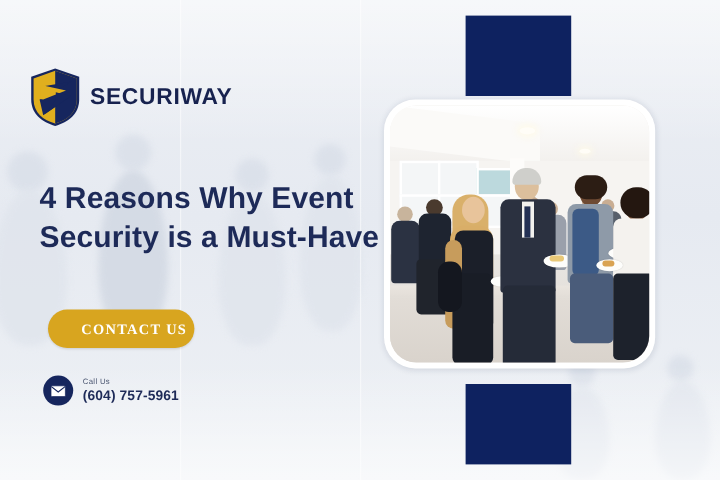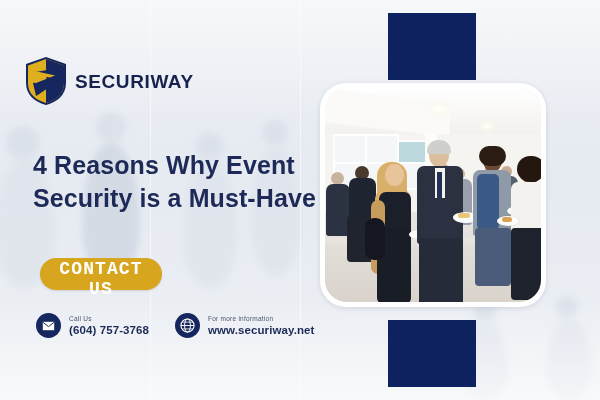--- a/index.html
+++ b/index.html
@@ -40,23 +40,24 @@
     position:absolute;left:33px;top:132px;width:290px;
     font-size:25px;line-height:1.32;font-weight:bold;color:#1d2a58;
     letter-spacing:.1px;
   }
 
   
   #cta{
     position:absolute;left:40px;top:258px;
     width:122px;height:32px;border:none;cursor:pointer;
     background:#d8a51f;border-radius:16px;
-    color:#ffffff;font-size:18px;font-weight:bold;letter-spacing:1.1px;
-    font-family:Liberation Mono, monospace;
+    color:#ffffff;font-size:12px;font-weight:bold;letter-spacing:1.1px;
+    font-family:Liberation Serif, serif;
     box-shadow:0 1px 2px rgba(0,0,0,.12);
+    text-align:right;
   }
 
   
   .contact{position:absolute;display:flex;align-items:center;gap:8px;}
   #contact-phone{left:36px;top:313px;}
   #contact-web{left:175px;top:313px;}
   .cicon{width:25px;height:25px;border-radius:50%;background:#16265e;
          display:flex;align-items:center;justify-content:center;flex:0 0 auto;}
   .ctext{display:flex;flex-direction:column;line-height:1.1;}
   .clabel{font-size:6.5px;color:#4a5670;letter-spacing:.25px;margin-bottom:2px;}
@@ -133,39 +134,24 @@
 
   <div class="contact" id="contact-phone">
     <span class="cicon">
       <svg width="13" height="10" viewBox="0 0 13 10">
         <rect x="0.5" y="0.5" width="12" height="9" rx="1" fill="#fff" stroke="#16265e" stroke-width="0.6"></rect>
         <path d="M0.8 1.2 L6.5 5.6 L12.2 1.2" fill="none" stroke="#16265e" stroke-width="1"></path>
       </svg>
     </span>
     <span class="ctext">
       <span class="clabel">Call Us</span>
-      <span class="cvalue">(604) 757-3768</span>
+      <span class="cvalue">(604) 757-5961</span>
     </span>
   </div>
 
-  <div class="contact" id="contact-web">
-    <span class="cicon">
-      <svg width="15" height="15" viewBox="0 0 16 16">
-        <circle cx="8" cy="8" r="7" fill="none" stroke="#fff" stroke-width="1.2"></circle>
-        <ellipse cx="8" cy="8" rx="3.1" ry="7" fill="none" stroke="#fff" stroke-width="1"></ellipse>
-        <line x1="1" y1="8" x2="15" y2="8" stroke="#fff" stroke-width="1"></line>
-        <line x1="2.2" y1="4.4" x2="13.8" y2="4.4" stroke="#fff" stroke-width=".8"></line>
-        <line x1="2.2" y1="11.6" x2="13.8" y2="11.6" stroke="#fff" stroke-width=".8"></line>
-      </svg>
-    </span>
-    <span class="ctext">
-      <span class="clabel">For more information</span>
-      <span class="cvalue">www.securiway.net</span>
-    </span>
-  </div>
 
   <div id="photo-frame">
     <div id="photo">
 
       <div class="pf ceil"></div>
       <div class="pf ceil2"></div>
       <div class="pf light" style="left:108px;top:18px;width:13px;height:6px;"></div>
       <div class="pf light" style="left:158px;top:36px;width:9px;height:4px;"></div>
       <div class="pf light" style="left:186px;top:54px;width:7px;height:3px;"></div>
       <div class="pf wall" style="left:0;top:46px;width:100%;height:78px;"></div>

